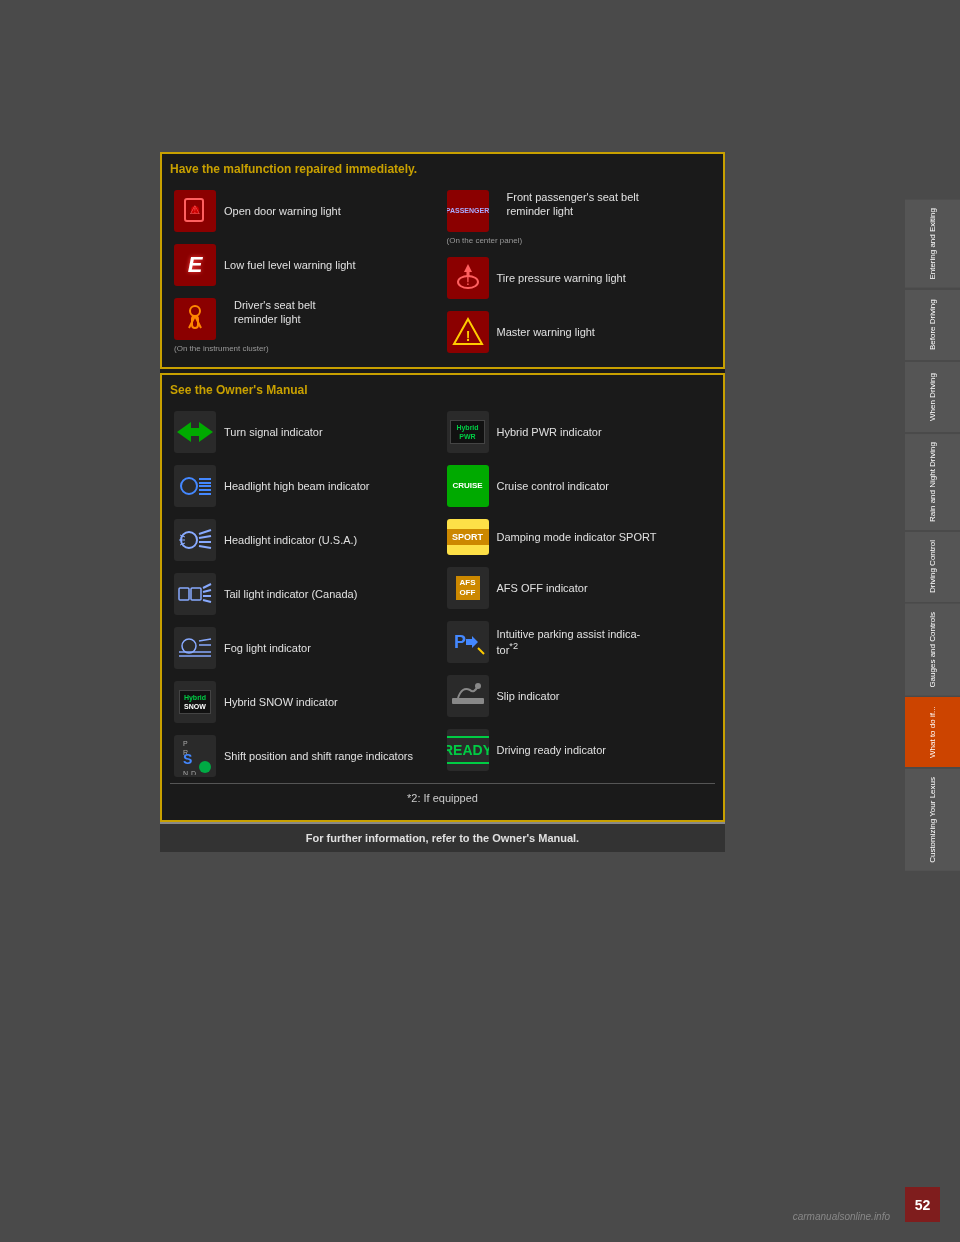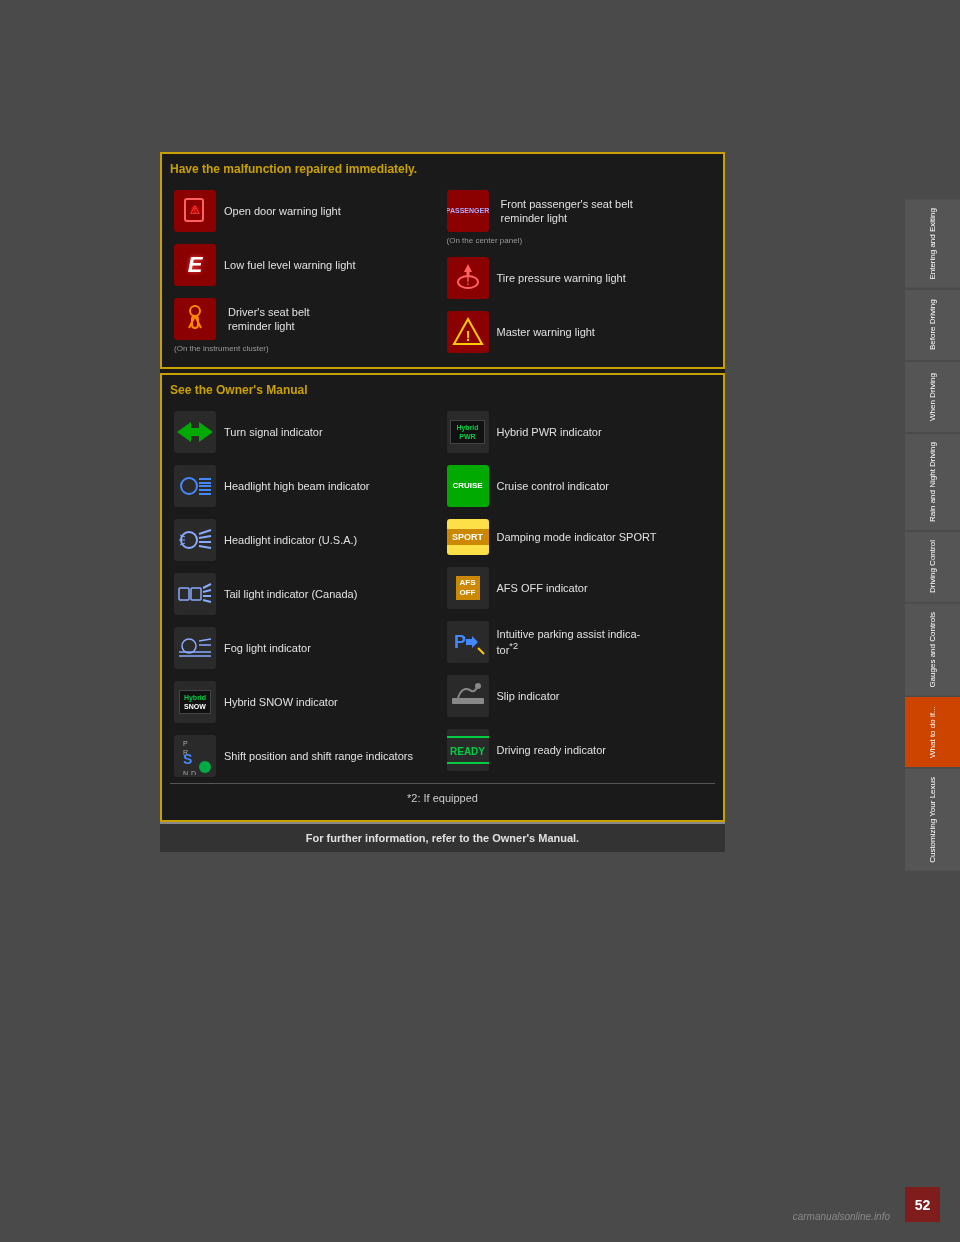--- a/index.html
+++ b/index.html
@@ -333,22 +333,22 @@
 
     .indicator-item-with-note {
       display: flex;
       flex-direction: column;
       padding: 6px 4px;
       gap: 2px;
     }
 
     .icon-row {
       display: flex;
-      align-items: center;
-      gap: 12px;
+      align-items: flex-start;
+      gap: 18px;
     }
   </style>
 </head>
 <body>
 
 <div class="page-bg"></div>
 
 <div class="main-content">
 
   <div class="section-malfunction">
@@ -590,21 +590,21 @@
               <path d="M8,16 Q12,4 20,8 Q24,12 28,4" fill="none" stroke="#888" stroke-width="2"></path>
               <circle cx="28" cy="4" r="3" fill="#888"></circle>
             </svg>
           </div>
           <div class="indicator-text">Slip indicator</div>
         </div>
 
         <div class="indicator-item">
           <div class="indicator-icon icon-ready">
             <div style="border:2px solid #00cc44; padding:3px 5px;">
-              <span style="color:#00cc44; font-size:10px; font-weight:bold;">READY</span>
+              <span style="color:#00cc44; font-size:14px; font-weight:bold;">READY</span>
             </div>
           </div>
           <div class="indicator-text">Driving ready indicator</div>
         </div>
 
       </div>
 
     </div>
 
     <div class="footnote-area">

